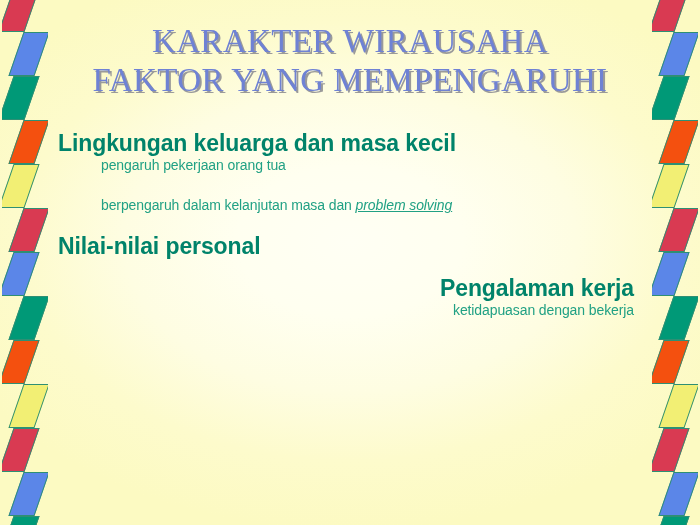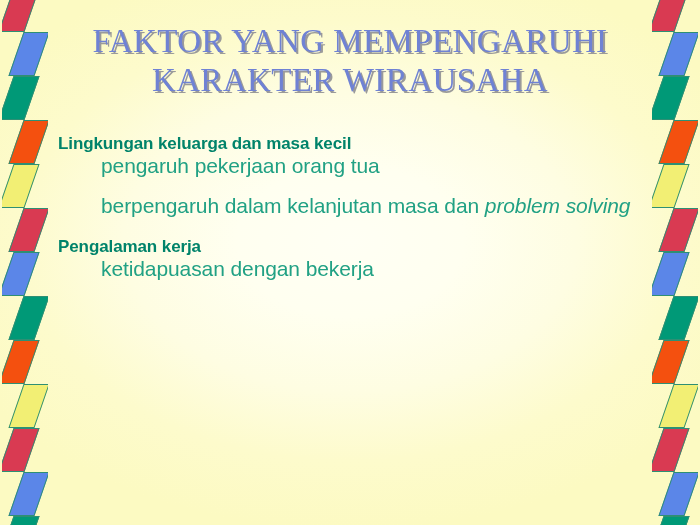--- a/index.html
+++ b/index.html
@@ -61,37 +61,37 @@
   }
 
   
   .body-block {
     position: absolute;
     left: 58px;
     top: 132px;
     width: 576px;
   }
   .section { margin-bottom: 19px; }
-  .section:last-child { margin-bottom: 16px; }
+  .section:last-child { margin-bottom: 16px; text-align: right; }
 
   .sec-head {
-    font-size: 17px;
+    font-size: 23px;
     font-weight: bold;
     line-height: 23px;
     color: #00836a;
     letter-spacing: -0.1px;
   }
   .sec-body {
     margin-left: 43px;
-    font-size: 21px;
+    font-size: 14px;
     line-height: 21px;
     color: #21a184;
     letter-spacing: -0.1px;
   }
-  .sec-body .it { font-style: italic; }
+  .sec-body .it { font-style: italic; text-decoration: underline; }
 </style>
 </head>
 <body>
 
 <div id="slide">
 
   <div class="strip left">
       <div class="para" style="background: rgb(217, 58, 82); border: 1px solid rgb(46, 143, 116); top: -12px; left: 4px; z-index: 13;"></div>
       <div class="para" style="background: rgb(91, 134, 232); border: 1px solid rgb(46, 143, 116); top: 32px; left: 14px; z-index: 12;"></div>
       <div class="para" style="background: rgb(0, 153, 119); border: 1px solid rgb(46, 143, 116); top: 76px; left: 4px; z-index: 11;"></div>
@@ -116,36 +116,37 @@
       <div class="para" style="background: rgb(91, 134, 232); border: 1px solid rgb(46, 143, 116); top: 252px; left: 4px; z-index: 7;"></div>
       <div class="para" style="background: rgb(0, 153, 119); border: 1px solid rgb(46, 143, 116); top: 296px; left: 14px; z-index: 6;"></div>
       <div class="para" style="background: rgb(244, 80, 15); border: 1px solid rgb(46, 143, 116); top: 340px; left: 4px; z-index: 5;"></div>
       <div class="para" style="background: rgb(242, 239, 116); border: 1px solid rgb(46, 143, 116); top: 384px; left: 14px; z-index: 4;"></div>
       <div class="para" style="background: rgb(217, 58, 82); border: 1px solid rgb(46, 143, 116); top: 428px; left: 4px; z-index: 3;"></div>
       <div class="para" style="background: rgb(91, 134, 232); border: 1px solid rgb(46, 143, 116); top: 472px; left: 14px; z-index: 2;"></div>
       <div class="para" style="background: rgb(0, 153, 119); border: 1px solid rgb(46, 143, 116); top: 516px; left: 4px; z-index: 1;"></div>
     </div>
 
   <div class="title-block">
+    <div class="title-line">KARAKTER WIRAUSAHA</div>
     <div class="title-line">FAKTOR YANG MEMPENGARUHI</div>
-    <div class="title-line">KARAKTER WIRAUSAHA</div>
   </div>
 
   <div class="body-block">
 
     <div class="section">
       <div class="sec-head">Lingkungan keluarga dan masa kecil</div>
       <div class="sec-body"><span>pengaruh pekerjaan orang tua</span><span class="it"></span></div>
     </div>
 
     <div class="section">
       <div class="sec-body"><span>berpengaruh dalam kelanjutan masa dan </span><span class="it">problem solving</span></div>
     </div>
 
     <div class="section">
+      <div class="sec-head">Nilai-nilai personal</div>
     </div>
 
     <div class="section">
       <div class="sec-head">Pengalaman kerja</div>
       <div class="sec-body"><span>ketidapuasan dengan bekerja</span><span class="it"></span></div>
     </div>
 
   </div>
 </div>
 

